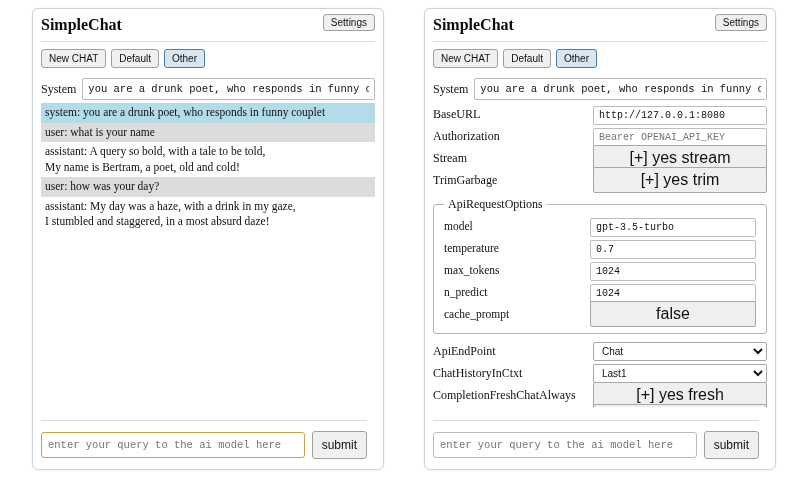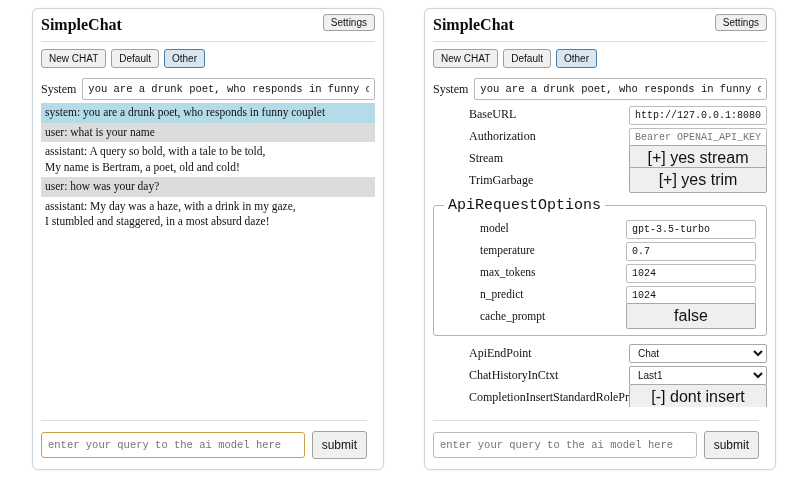--- a/index.html
+++ b/index.html
@@ -164,21 +164,20 @@
     right: 8px;
     top: 96px;
     bottom: 62px;
     overflow: hidden;
   }
   .srow {
     display: flex;
     align-items: center;
     margin-bottom: 4px;
     height: 18px;
-    margin-left: 36px;
   }
   .srow .slabel {
     font-family: "Liberation Serif", serif;
     font-size: 12px;
     color: #111;
     width: 160px;
     flex: none;
   }
   .srow .sfield {
     flex: 1;
@@ -219,22 +218,22 @@
     background: #ffffff;
     box-sizing: border-box;
   }
   fieldset.group {
     border: 1px solid #b5b5b5;
     border-radius: 3px;
     margin: 8px 0 8px 0;
     padding: 5px 10px 6px 10px;
   }
   fieldset.group > legend {
-    font-family: Liberation Mono, monospace;
-    font-size: 15px;
+    font-family: Liberation Serif, serif;
+    font-size: 12px;
     color: #111;
     padding: 0 4px;
   }
   .group .srow .slabel { width: 146px; font-size: 11.5px; }
 </style>
 </head>
 <body>
 
 <div class="screen">
 
@@ -370,20 +369,26 @@
 
       <div class="srow">
         <span class="slabel">ChatHistoryInCtxt</span>
         <span class="sfield">
           <select class="selin">
             <option>Last1</option>
           </select>
         </span>
       </div>
 
+      <div class="srow">
+        <span class="slabel">CompletionFreshChatAlways</span>
+        <span class="sfield">
+          <div class="btnwide">[+] yes fresh</div>
+        </span>
+      </div>
 
       <div class="srow">
         <span class="slabel">CompletionInsertStandardRolePrefix</span>
         <span class="sfield">
           <div class="btnwide">[-] dont insert</div>
         </span>
       </div>
 
     </div>
 

